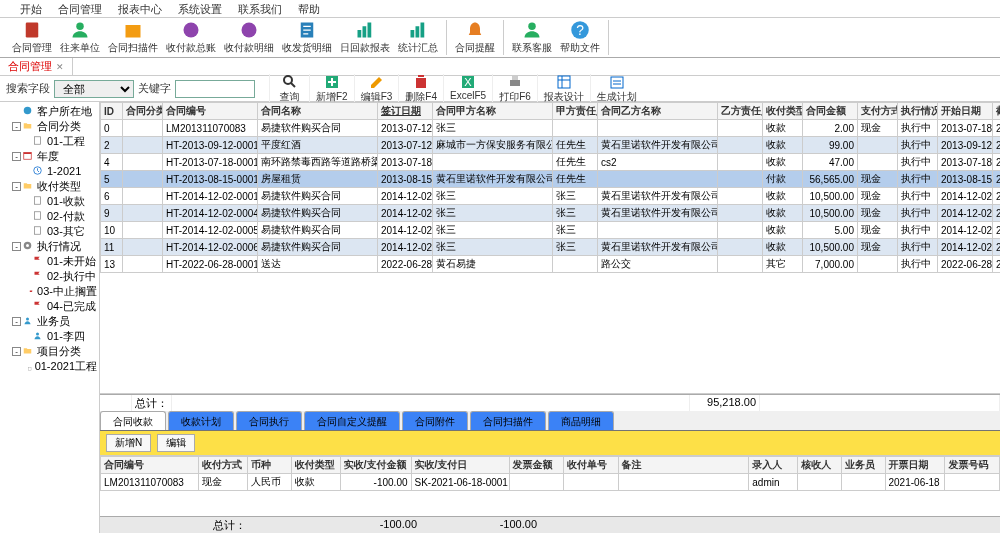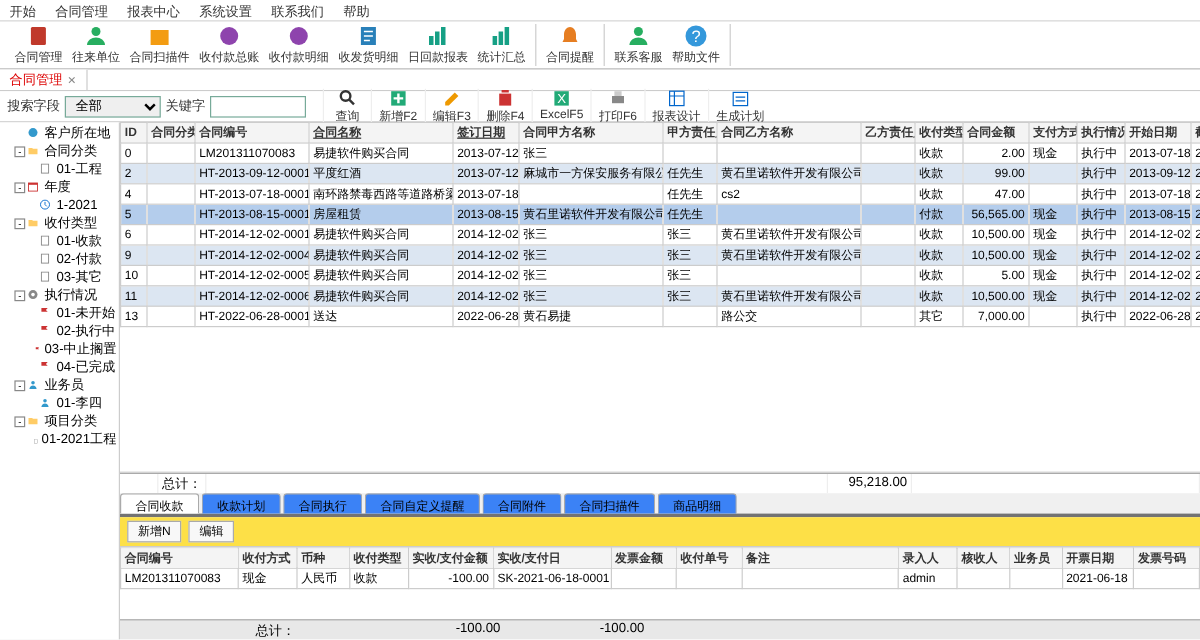--- a/index.html
+++ b/index.html
@@ -1,17 +1,17 @@
 <!DOCTYPE html>
 <html><head>
 <meta charset="utf-8">
 <style>
 * { margin: 0; padding: 0; box-sizing: border-box; font-family: "SimSun", "宋体", sans-serif; font-size: 11px; }
 body { background: #f0f0f0; width: 1000px; height: 533px; overflow: hidden; }
-.menubar { background: #fff; border-bottom: 1px solid #ccc; height: 18px; display: flex; padding-left: 0; }
+.menubar { background: #fff; border-bottom: 1px solid #ccc; height: 18px; display: flex; padding-left: 12px; }
 .menubar span { padding: 2px 8px; cursor: pointer; color: #333; }
 .toolbar { background: #fff; border-bottom: 1px solid #aaa; height: 40px; display: flex; align-items: center; padding: 2px 4px; }
 .tool-group { display: flex; border-right: 1px solid #ccc; height: 100%; align-items: center; padding: 0 4px; }
 .tool-btn { display: flex; flex-direction: column; align-items: center; justify-content: center; padding: 0 4px; cursor: pointer; min-width: 40px; }
 .tool-icon { width: 20px; height: 20px; margin-bottom: 1px; }
 .tool-label { font-size: 10px; color: #333; white-space: nowrap; }
 .tabstrip { background: #fff; border-bottom: 1px solid #ccc; height: 18px; display: flex; }
 .tab { padding: 2px 8px; border-right: 1px solid #ccc; color: #d00; display: flex; align-items: center; gap: 4px; background: #fff; }
 .tab .x { color: #888; cursor: pointer; font-size: 9px; }
 .searchbar { background: #fff; border-bottom: 1px solid #ccc; height: 26px; display: flex; align-items: center; padding: 2px 6px; gap: 4px; }
@@ -31,21 +31,21 @@
 .grid-wrap { flex: 1; overflow: auto; border-bottom: 1px solid #ccc; position: relative; }
 table { border-collapse: collapse; width: 100%; table-layout: fixed; }
 th, td { border: 1px solid #ccc; padding: 1px 3px; text-align: left; white-space: nowrap; overflow: hidden; height: 17px; font-size: 10px; }
 th { background: #f4f4f4; color: #333; position: sticky; top: 0; }
 .num { text-align: right; }
 tr.r0 { background: #fff; }
 tr.r1 { background: #dce6f2; }
 tr.sel { background: #b4cdec; }
 .totalrow { background: #fff; border-top: 1px solid #aaa; height: 17px; display: flex; font-size: 10px; }
 .totalrow span { padding: 1px 3px; border-right: 1px solid #eee; }
-.subtabs { background: #f0f0f0; border-bottom: 3px solid #737373; display: flex; height: 20px; }
+.subtabs { background: #f0f0f0; border-bottom: 1px solid #737373; display: flex; height: 20px; }
 .subtab { padding: 3px 12px; border: 1px solid #aaa; border-bottom: none; background: #fff; margin-right: 2px; cursor: pointer; border-radius: 3px 3px 0 0; font-size: 10px; }
 .subtab.inactive { background: #3b82f6; }
 .detailbar { background: #fde047; border-bottom: 1px solid #ccc; height: 22px; display: flex; align-items: center; padding: 12px 6px; gap: 6px; }
 .dbtn { border: 1px solid #aaa; padding: 1px 8px; cursor: pointer; background: #f8f8f8; font-size: 10px; }
 .detail-grid { height: 60px; overflow: auto; background: #fff; }
 .footrow { background: #e8e8e8; border-top: 1px solid #aaa; height: 17px; display: flex; font-size: 10px; }
 .footrow span { padding: 1px 3px; }
 .ic-book { fill: #c0392b; }
 .ic-people { fill: #27ae60; }
 .ic-box { fill: #f39c12; }
@@ -373,21 +373,21 @@
       </ul>
     </div>
   <div class="content">
     <div class="grid-wrap">
       <table>
         <thead>
             <tr>
               <th style="width: 22px;">ID</th>
               <th style="width: 40px;">合同分类</th>
               <th style="width: 95px;">合同编号</th>
-              <th style="width: 120px; text-decoration: underline;">合同名称</th>
+              <th style="width: 120px;">合同名称</th>
               <th style="width: 55px; text-decoration: underline;">签订日期</th>
               <th style="width: 120px;">合同甲方名称</th>
               <th style="width: 45px;">甲方责任人</th>
               <th style="width: 120px;">合同乙方名称</th>
               <th style="width: 45px;">乙方责任人</th>
               <th style="width: 40px;">收付类型</th>
               <th style="width: 55px;">合同金额</th>
               <th style="width: 40px;">支付方式</th>
               <th style="width: 40px;">执行情况</th>
               <th style="width: 55px; margin-left: 40px;">开始日期</th>

